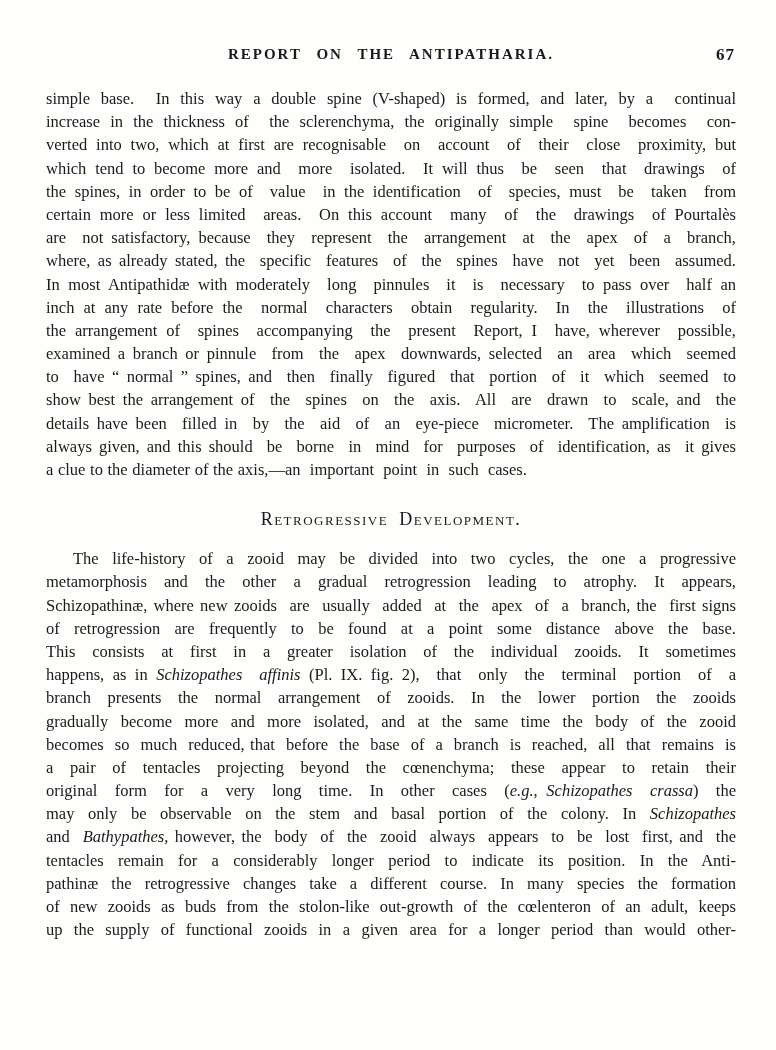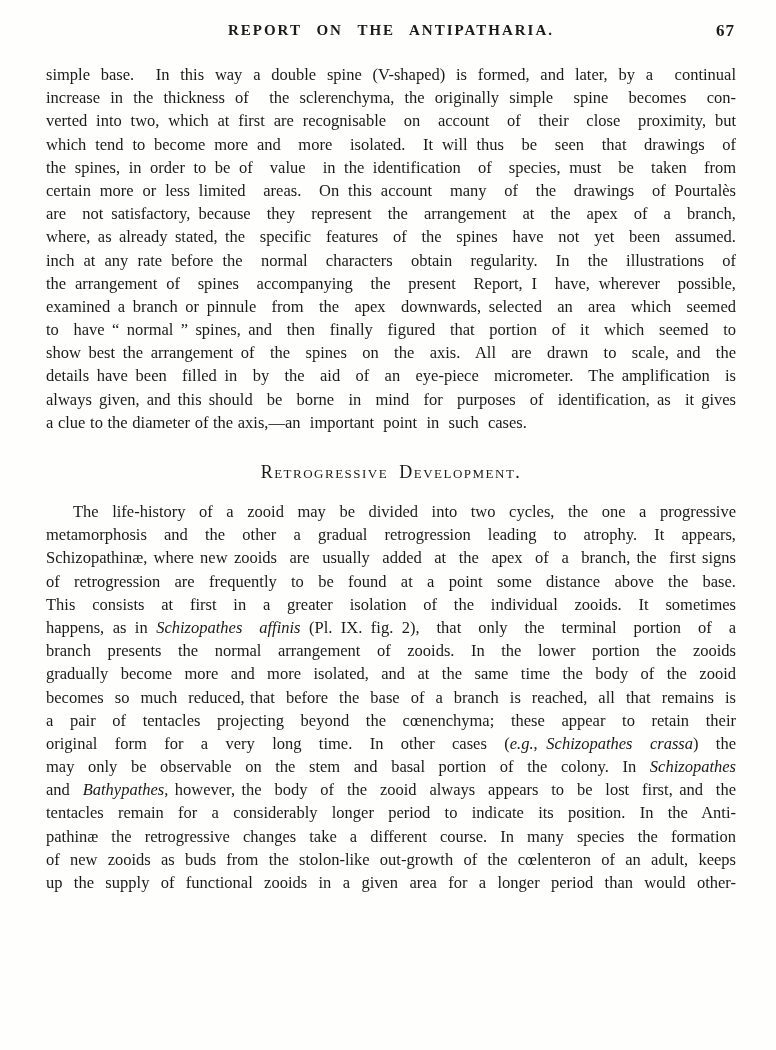--- a/index.html
+++ b/index.html
@@ -6,21 +6,21 @@
   body {
     width: 776px; height: 1050px;
     background: var(--paper, #fefefdff);
     font-family: "Liberation Serif", serif;
     color: var(--ink, #1a1a1a);
     overflow: hidden;
   }
   .page {
     box-sizing: border-box;
     width: 776px; height: 820px;
-    padding: 22px 40px 0 46px;
+    padding: 46px 40px 0 46px;
     background: var(--paper, #fefefd);
   }
   .page-header {
     position: relative;
     width: 690px; height: 20px;
     margin-bottom: 21px;
   }
   .running-title {
     display: block;
     text-align: center;
@@ -76,20 +76,21 @@
   <div class="page-body">
       <div class="paragraph">
         <div class="line">simple base.&nbsp; In this way a double spine (V-shaped) is formed, and later, by a&nbsp; continual</div>
         <div class="line">increase in the thickness of&nbsp; the sclerenchyma, the originally simple&nbsp; spine&nbsp; becomes&nbsp; con-</div>
         <div class="line">verted into two, which at first are recognisable&nbsp; on&nbsp; account&nbsp; of&nbsp; their&nbsp; close&nbsp; proximity, but</div>
         <div class="line">which tend to become more and&nbsp; more&nbsp; isolated.&nbsp;  It will thus&nbsp; be&nbsp; seen&nbsp; that&nbsp; drawings&nbsp; of</div>
         <div class="line">the spines, in order to be of&nbsp; value&nbsp; in the identification&nbsp; of&nbsp; species, must&nbsp; be&nbsp; taken&nbsp; from</div>
         <div class="line">certain more or less limited&nbsp; areas.&nbsp;  On this account&nbsp; many&nbsp; of&nbsp; the&nbsp; drawings&nbsp; of Pourtalès</div>
         <div class="line">are&nbsp; not satisfactory, because&nbsp; they&nbsp; represent&nbsp; the&nbsp; arrangement&nbsp; at&nbsp; the&nbsp; apex&nbsp; of&nbsp; a&nbsp; branch,</div>
         <div class="line">where, as already stated, the&nbsp; specific&nbsp; features&nbsp; of&nbsp; the&nbsp; spines&nbsp; have&nbsp; not&nbsp; yet&nbsp; been&nbsp; assumed.</div>
+        <div class="line">In most Antipathidæ with moderately&nbsp; long&nbsp; pinnules&nbsp; it&nbsp; is&nbsp; necessary&nbsp; to pass over&nbsp; half an</div>
         <div class="line">inch at any rate before the&nbsp; normal&nbsp; characters&nbsp; obtain&nbsp; regularity.&nbsp;  In&nbsp; the&nbsp; illustrations&nbsp; of</div>
         <div class="line">the arrangement of&nbsp; spines&nbsp; accompanying&nbsp; the&nbsp; present&nbsp; Report, I&nbsp; have, wherever&nbsp; possible,</div>
         <div class="line">examined a branch or pinnule&nbsp; from&nbsp; the&nbsp; apex&nbsp; downwards, selected&nbsp; an&nbsp; area&nbsp; which&nbsp; seemed</div>
         <div class="line">to&nbsp; have “ normal ” spines, and&nbsp; then&nbsp; finally&nbsp; figured&nbsp; that&nbsp; portion&nbsp; of&nbsp; it&nbsp; which&nbsp; seemed&nbsp; to</div>
         <div class="line">show best the arrangement of&nbsp; the&nbsp; spines&nbsp; on&nbsp; the&nbsp; axis.&nbsp;  All&nbsp; are&nbsp; drawn&nbsp; to&nbsp; scale, and&nbsp; the</div>
         <div class="line">details have been&nbsp; filled in&nbsp; by&nbsp; the&nbsp; aid&nbsp; of&nbsp; an&nbsp; eye-piece&nbsp; micrometer.&nbsp;  The amplification&nbsp; is</div>
         <div class="line">always given, and this should&nbsp; be&nbsp; borne&nbsp; in&nbsp; mind&nbsp; for&nbsp; purposes&nbsp; of&nbsp; identification, as&nbsp; it gives</div>
         <div class="line endline">a clue to the diameter of the axis,—an&nbsp; important&nbsp; point&nbsp; in&nbsp; such&nbsp; cases.</div>
       </div>
       <div class="section-heading">Retrogressive Development.</div>

